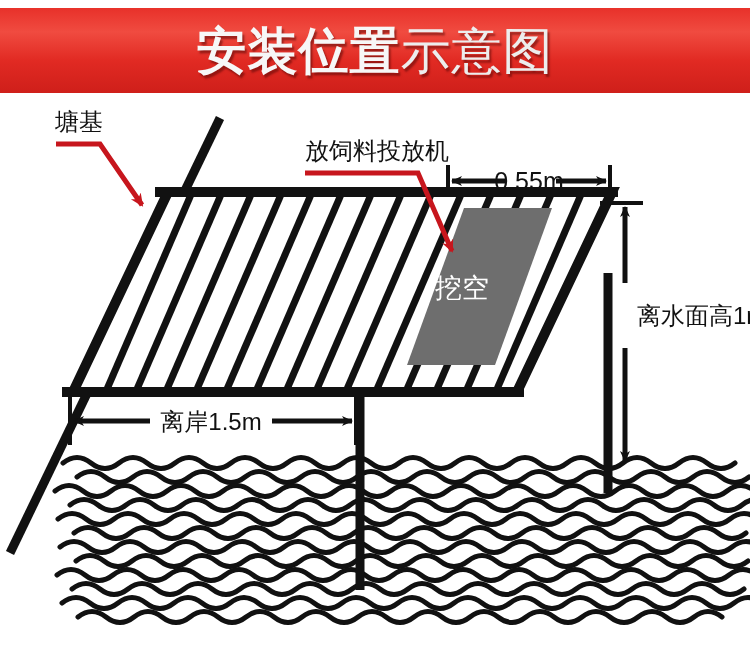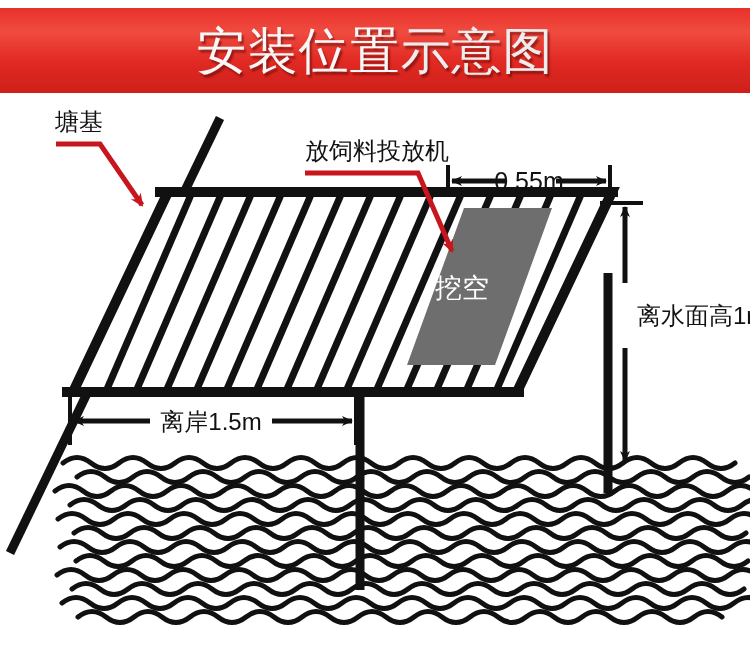--- a/index.html
+++ b/index.html
@@ -34,21 +34,21 @@
   }
   #banner-title {
     font-size: 50px;
     line-height: 1;
     letter-spacing: 1px;
     color: #f2f2f2;
     white-space: nowrap;
     text-shadow: 2px 3px 2px rgba(90,8,5,0.55);
   }
   #banner-title .strong {
-    font-weight: normal;
+    font-weight: bold;
     color: #f7f7f7;
   }
   #banner-title .light {
     font-weight: normal;
     color: #ededed;
   }
 
   
   #diagram {
     position: absolute;

